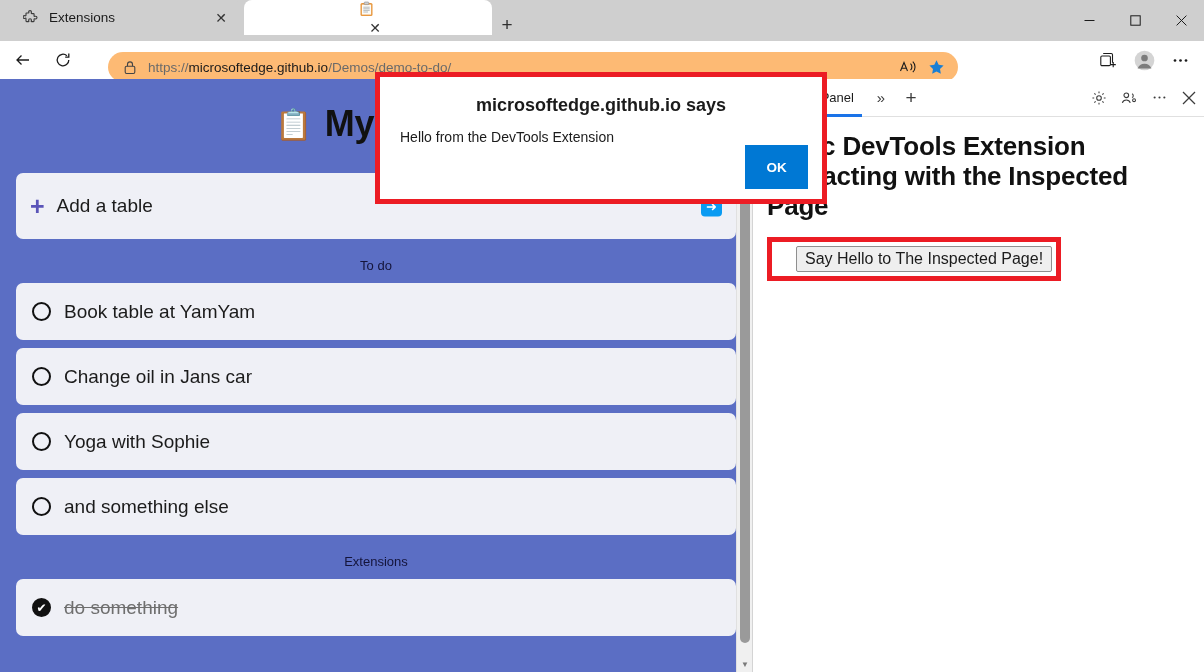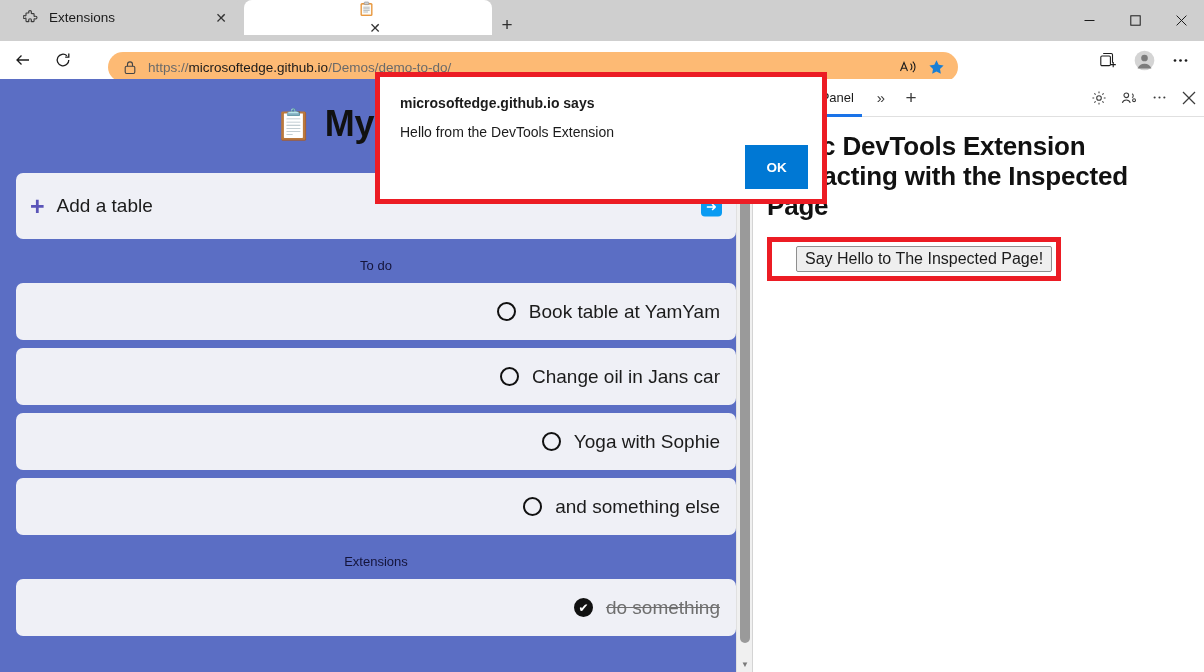--- a/index.html
+++ b/index.html
@@ -85,21 +85,21 @@
   .plus { font-size: 25px; color: #5a54b8; font-weight: 700; margin-right: 12px; line-height: 1; }
   .addtask-label { font-size: 19px; color: #1b1b1b; }
   .submit-arrow {
     position: absolute; right: 14px; top: 50%; transform: translateY(-50%);
     width: 21px; height: 21px; background: #0a9bf2; border-radius: 4px;
     display: flex; align-items: center; justify-content: center; color: #fff; font-size: 13px;
   }
   .section-head { text-align: center; font-size: 13px; color: #14143a; margin: 19px 0 10px; }
   .task {
     margin: 0 16px 8px 16px; height: 57px; background: #eff0f6; border-radius: 7px;
-    display: flex; align-items: center; padding: 0 16px; justify-content: flex-end;
+    display: flex; align-items: center; padding: 0 16px;
   }
   .check {
     width: 19px; height: 19px; border: 2.3px solid #111; border-radius: 50%;
     margin-right: 13px; flex: 0 0 auto;
   }
   .check.done {
     background: #111; border-color: #111; color: #fff; font-size: 12px;
     display: flex; align-items: center; justify-content: center;
   }
   .task-label { font-size: 19px; color: #1b1b1b; }
@@ -154,21 +154,21 @@
     padding: 3px 8px;
     margin-left: 20px;
   }
 
   
   .dialog {
     position: absolute; left: 375px; top: 72px; width: 452px; height: 132px;
     background: #ffffff; border: 5px solid #ec1c24;
   }
   .dialog-inner { position: relative; width: 100%; height: 100%; padding: 18px 20px; }
-  .dialog-title { font-size: 14px; font-weight: 700; color: #1b1b1b; }
+  .dialog-title { font-size: 18px; font-weight: 700; color: #1b1b1b; text-align: center; }
   .dialog-msg { font-size: 14px; color: #1b1b1b; margin-top: 13px; }
   .dialog-ok {
     position: absolute; right: 14px; bottom: 10px; width: 63px; height: 44px;
     background: #0078d4; color: #fff; font-size: 13.5px; font-weight: 700;
     display: flex; align-items: center; justify-content: center; border: none;
     font-family: "Liberation Sans", sans-serif;
   }
 </style>
 </head>
 <body>

